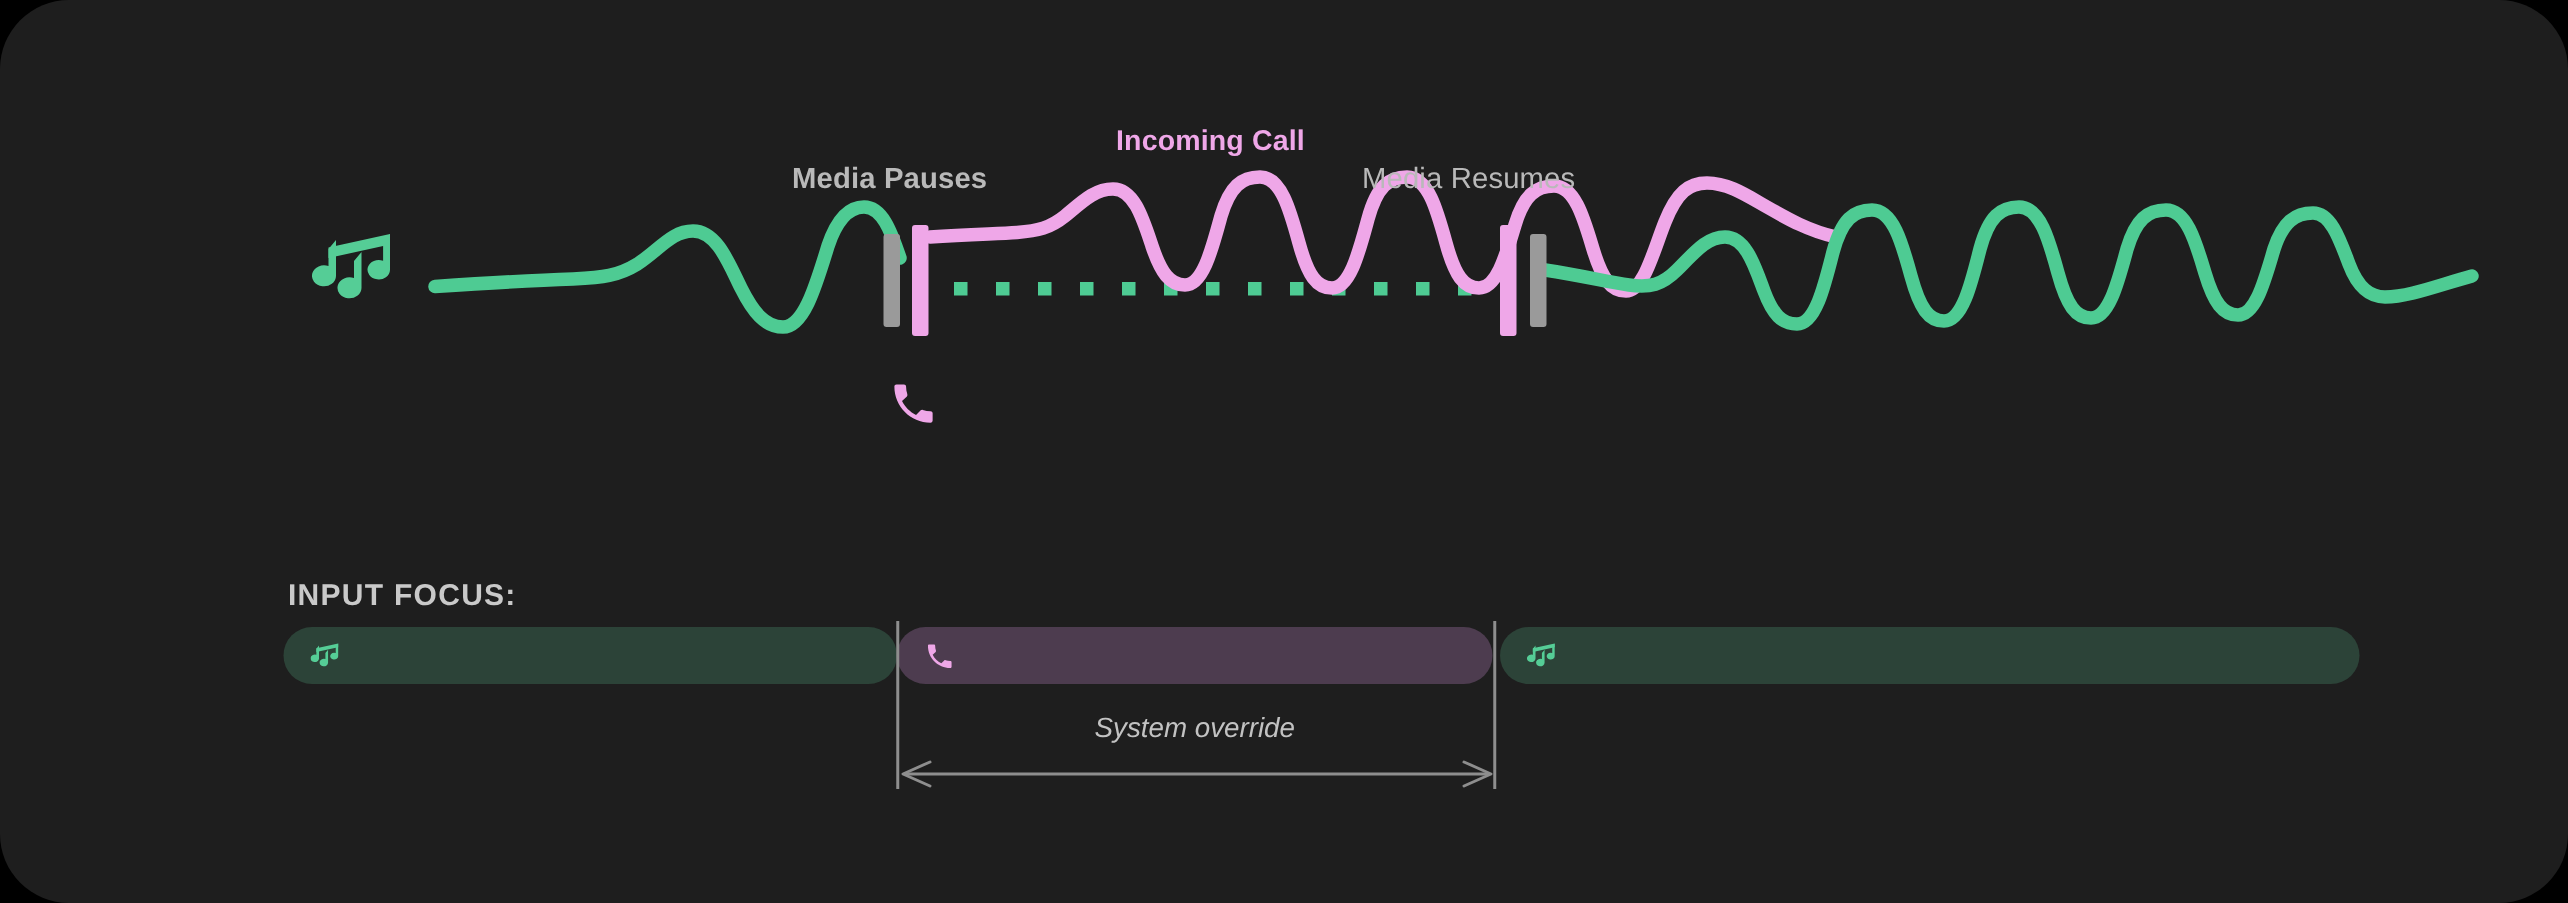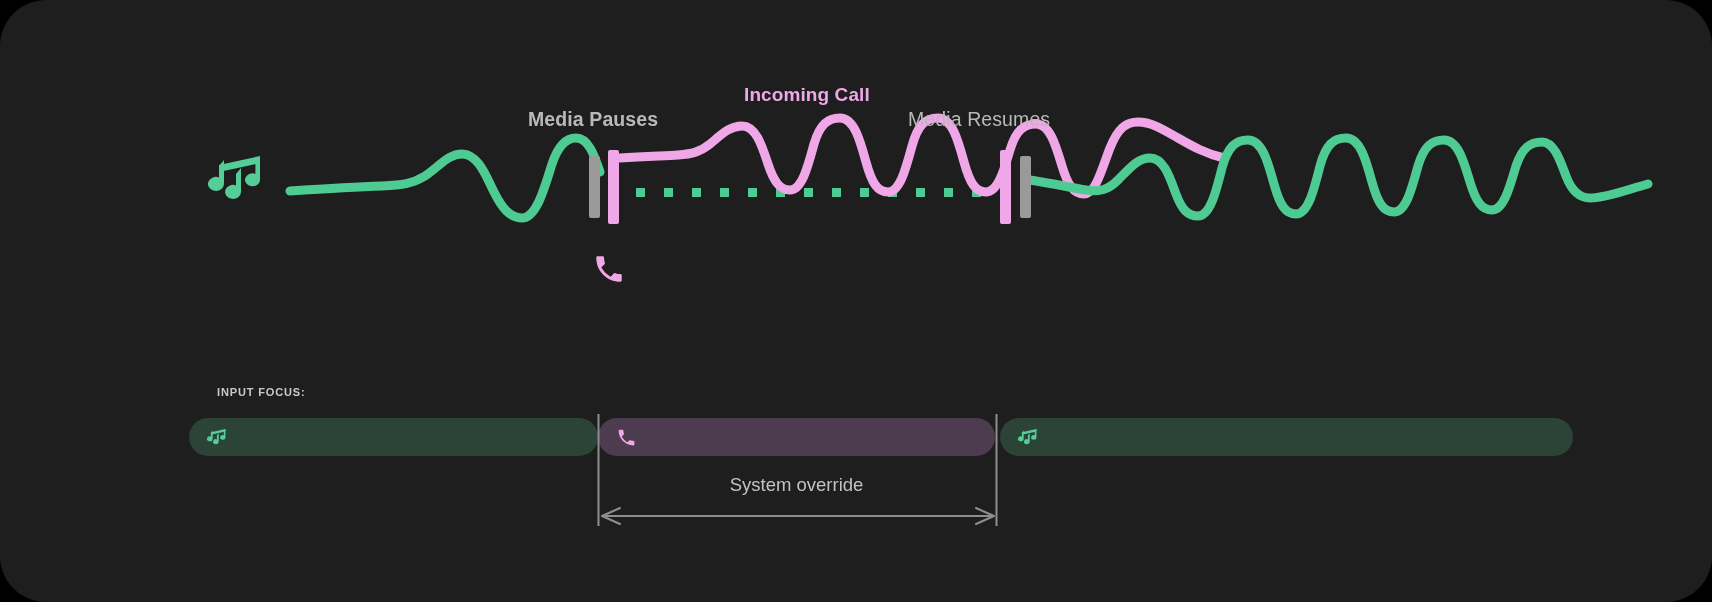--- a/index.html
+++ b/index.html
@@ -71,25 +71,24 @@
     position: absolute;
     left: 0;
     top: 330px;
     width: 1712px;
     height: 272px;
   }
   #focus-title {
     position: absolute;
     left: 192px;
     top: 56px;
-    font-size: 11px;
+    font-size: 20px;
     font-weight: 700;
     letter-spacing: 0.85px;
     color: #c9c9c9;
-    margin-left: 25px;
   }
 
   .focus-bar {
     position: absolute;
     top: 88px;
     height: 38px;
     border-radius: 19px;
     display: flex;
     align-items: center;
   }
@@ -120,20 +119,21 @@
     top: 0;
   }
   #override-label {
     position: absolute;
     left: 598px;
     top: 144px;
     width: 397px;
     text-align: center;
     font-size: 18.5px;
     color: #c2c2c2;
+    font-style: italic;
   }
 </style>
 </head>
 <body>
 
 <div id="card">
 
   <div id="stage">
 
     <svg id="stage-svg" width="1712" height="330" viewBox="0 0 1712 330">

